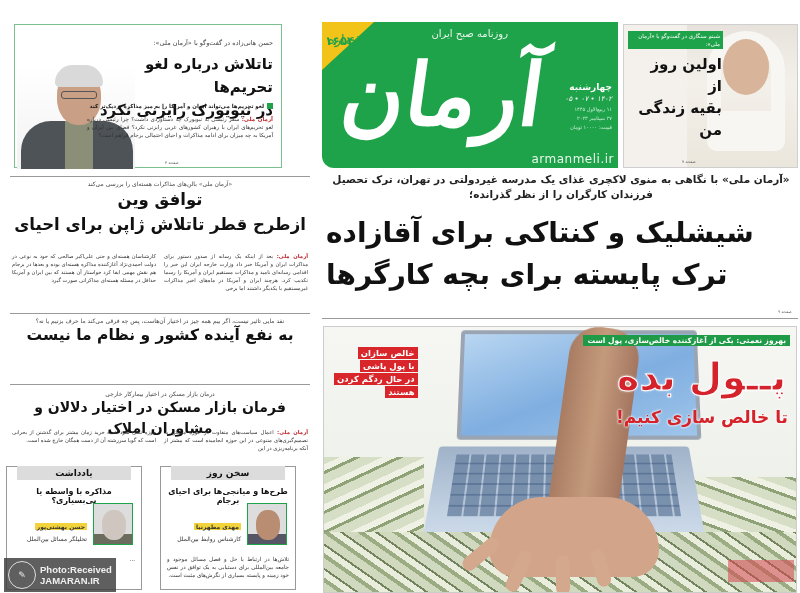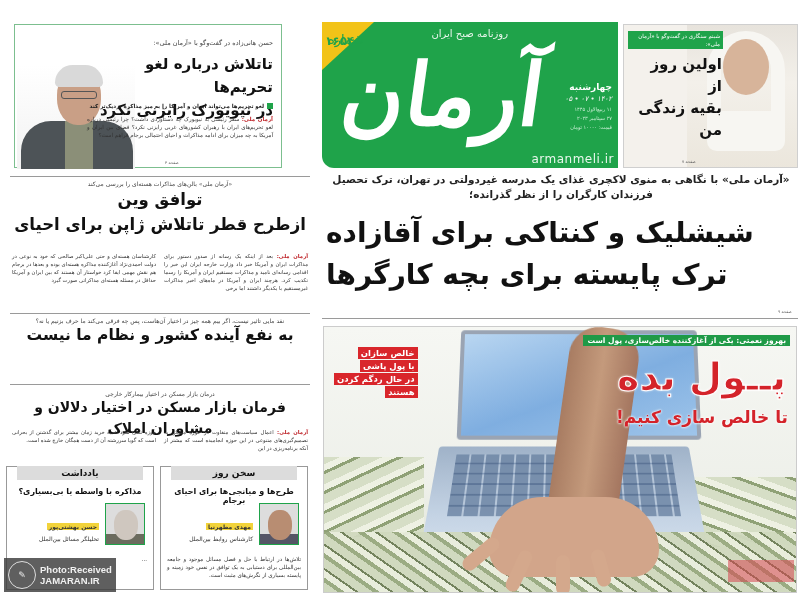--- a/index.html
+++ b/index.html
@@ -53,21 +53,21 @@
   
   .hr { position: absolute; height: 1px; background: #9a9a9a; }
   .art { position: absolute; left: 10px; width: 300px; text-align: center; }
   .art .kicker { font-size: 6px; color: #444; }
   .art .headline { font-size: 16.5px; font-weight: bold; line-height: 25px; color: #111; }
   .art .headline.sm { font-size: 14px; line-height: 21px; }
   .cols { position: absolute; display: flex; gap: 8px; direction: rtl; }
   .cols .col { font-size: 5.3px; line-height: 8px; color: #333; text-align: justify; }
 
   
-  .opbox { position: absolute; top: 466px; width: 148px; height: 124px; border: 1px solid #999; background: #fff; padding-left: 44px; }
+  .opbox { position: absolute; top: 466px; width: 136px; height: 124px; border: 1px solid #999; background: #fff; padding-left: 44px; }
   .op-header { position: absolute; top: -1px; left: 10px; right: 10px; height: 14px; background: #dcdcdc; text-align: center; font-size: 9px; font-weight: bold; color: #111; line-height: 14px; }
   .op-title { position: absolute; top: 20px; right: 6px; left: 6px; text-align: center; font-size: 8px; font-weight: bold; color: #111; }
   .op-photo { position: absolute; top: 36px; right: 8px; width: 40px; height: 42px; border: 1px solid #1fa34a; background: #ddd; overflow: hidden; }
   .op-photo .h { position: absolute; left: 8px; top: 6px; width: 24px; height: 30px; border-radius: 45%; background: #b88d72; }
   .op-photo .b { position: absolute; left: 0; top: 30px; width: 40px; height: 14px; background: #556; }
   .op-name { position: absolute; top: 56px; right: 54px; background: #f2d33b; font-size: 6px; font-weight: bold; padding: 0 2px; color: #333; }
   .op-role { position: absolute; top: 68px; right: 54px; font-size: 6px; color: #333; }
   .op-body { position: absolute; top: 88px; right: 6px; left: 6px; font-size: 5.5px; line-height: 8px; color: #333; text-align: justify; }
 
   .watermark { position: absolute; left: 4px; top: 558px; width: 112px; height: 34px; background: rgba(60,60,60,0.82); display: flex; align-items: center; direction: ltr; }

